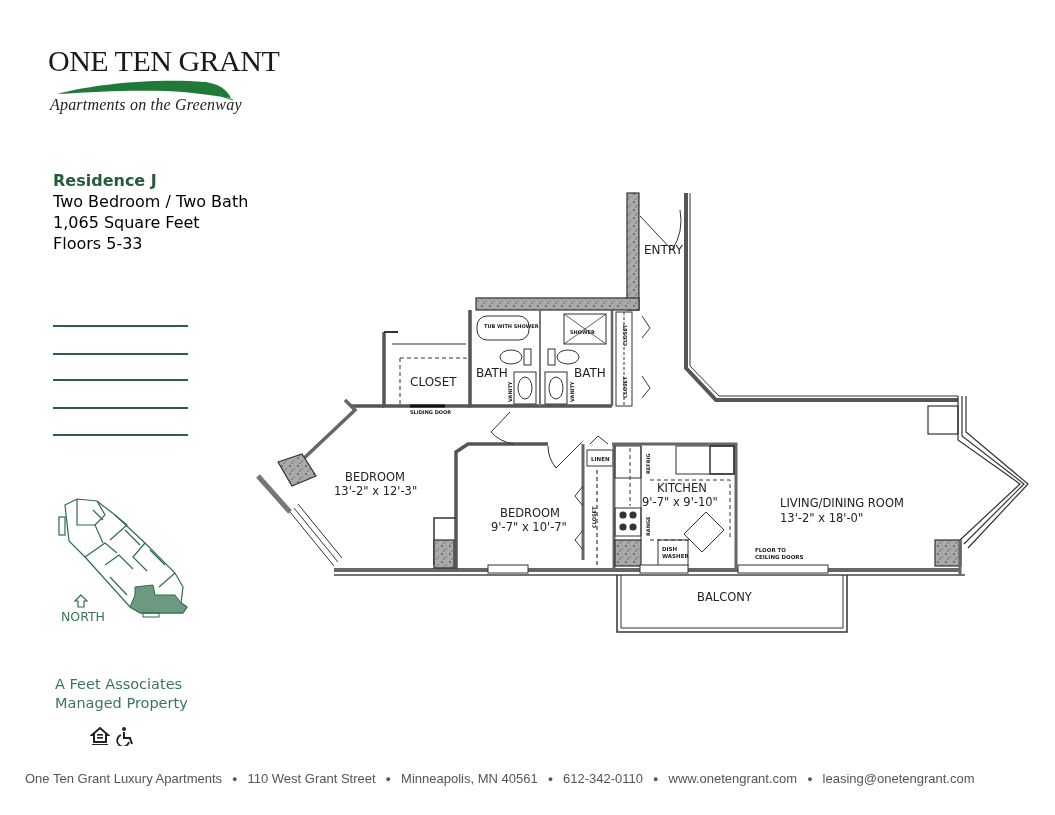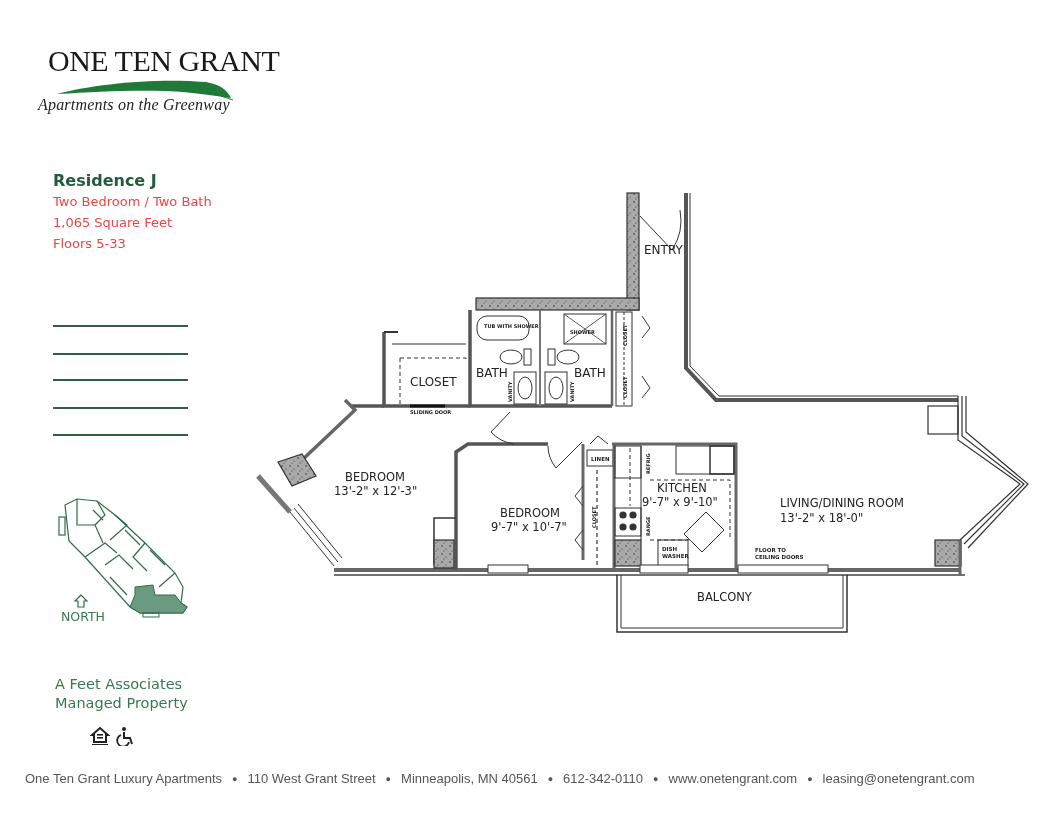--- a/index.html
+++ b/index.html
@@ -1,22 +1,22 @@
 <!DOCTYPE html>
 <html><head>
 <meta charset="utf-8">
 <style>
   html, body { margin: 0; padding: 0; background: #ffffff; }
   body { width: 1055px; height: 815px; position: relative; overflow: hidden; font-family: "DejaVu Sans", sans-serif; }
   .abs { position: absolute; }
   .logo-title { left: 48px; top: 44px; font-family: "Liberation Serif", serif; font-size: 30px; letter-spacing: -0.5px; color: #1a1a1a; }
-  .logo-sub { left: 38px; top: 96px; font-family: "Liberation Serif", serif; font-style: italic; font-size: 16px; color: #222; letter-spacing: 0.2px; }
+  .logo-sub { left: 50px; top: 96px; font-family: "Liberation Serif", serif; font-style: italic; font-size: 16px; color: #222; letter-spacing: 0.2px; }
   .info { left: 53px; top: 171px; color: #2e6b47; }
   .info .name { font-weight: bold; font-size: 16px; color: #245c3b; line-height: 20px; }
-  .info .line { font-size: 13px; line-height: 21px; color: #ef4444; }
+  .info .line { font-size: 16px; line-height: 21px; color: #000000; }
   .blank { left: 53px; width: 135px; height: 2px; background: #2f5d46; }
   .mgmt { left: 55px; top: 675px; color: #3a7752; font-size: 14.5px; line-height: 18.5px; }
   .icons { left: 90px; top: 726px; display: flex; gap: 6px; align-items: center; }
   .footer { left: 25px; top: 771px; width: 1010px; font-family: "Liberation Sans", sans-serif; font-size: 13px; color: #555; display: flex; align-items: center; white-space: nowrap; }
   .footer .sep { margin: 0 10px; font-size: 9px; color: #555; }
   .plan-label { font-family: "DejaVu Sans", sans-serif; fill: #222; }
 </style>
 </head>
 <body>
 

